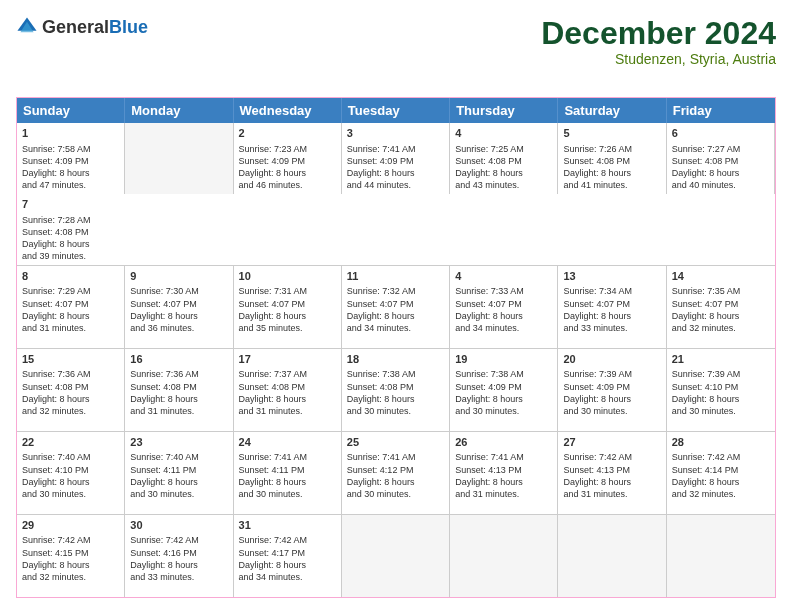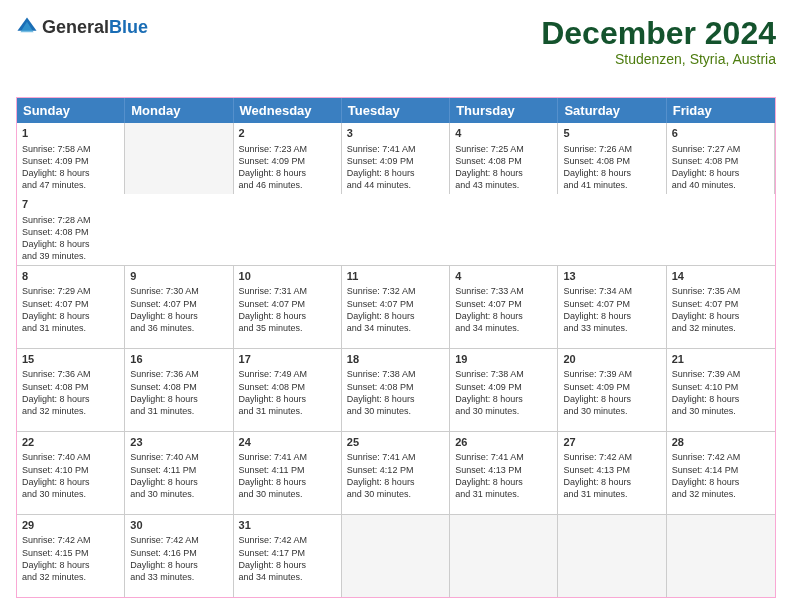--- a/index.html
+++ b/index.html
@@ -252,21 +252,21 @@
           </div>
           <div class="cal-cell">
             <span class="day-num">16</span>
             <span class="cell-line">Sunrise: 7:36 AM</span>
             <span class="cell-line">Sunset: 4:08 PM</span>
             <span class="cell-line">Daylight: 8 hours</span>
             <span class="cell-line">and 31 minutes.</span>
           </div>
           <div class="cal-cell">
             <span class="day-num">17</span>
-            <span class="cell-line">Sunrise: 7:49 AM</span>
+            <span class="cell-line">Sunrise: 7:37 AM</span>
             <span class="cell-line">Sunset: 4:08 PM</span>
             <span class="cell-line">Daylight: 8 hours</span>
             <span class="cell-line">and 31 minutes.</span>
           </div>
           <div class="cal-cell">
             <span class="day-num">18</span>
             <span class="cell-line">Sunrise: 7:38 AM</span>
             <span class="cell-line">Sunset: 4:08 PM</span>
             <span class="cell-line">Daylight: 8 hours</span>
             <span class="cell-line">and 30 minutes.</span>

